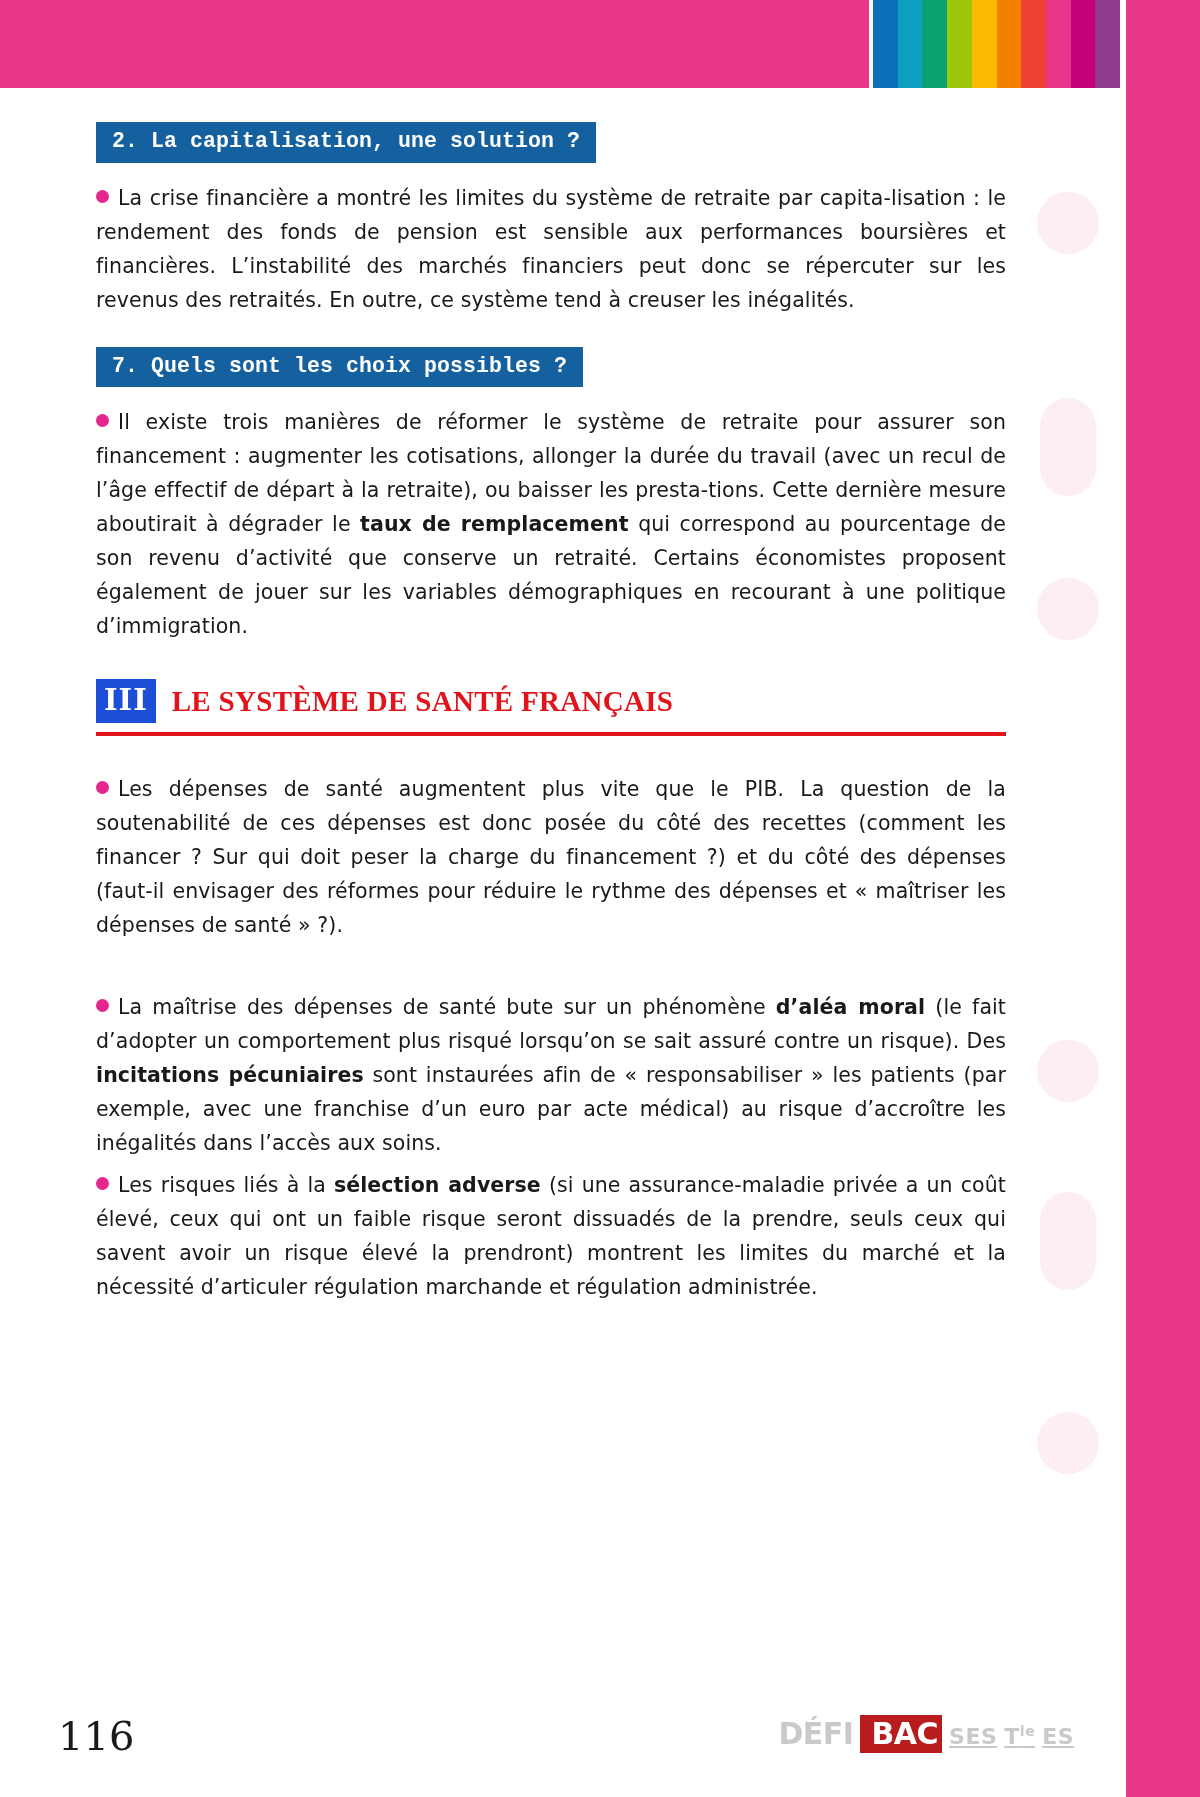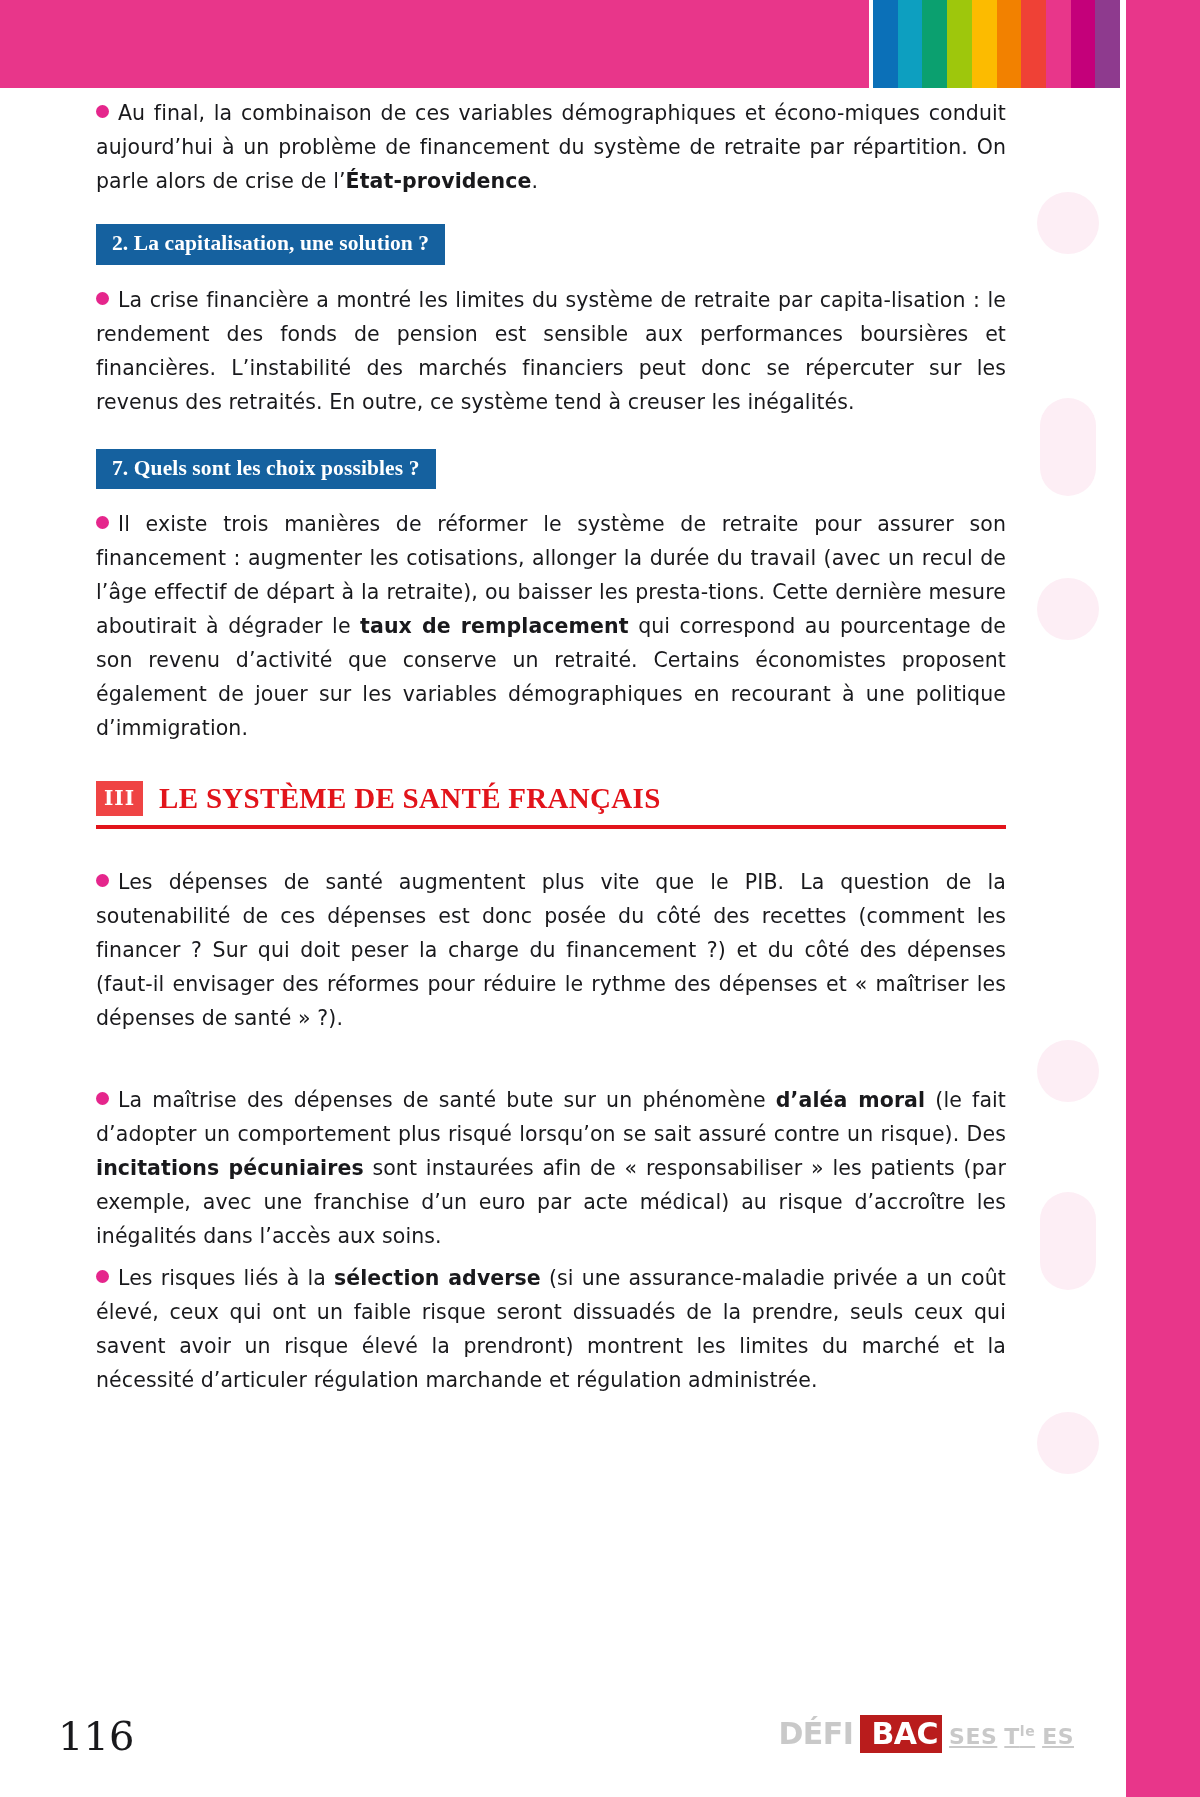--- a/index.html
+++ b/index.html
@@ -104,42 +104,42 @@
     margin-right: 9px;
     vertical-align: 2px;
   }
   b, strong { font-weight: 700; color: #19191c; }
 
   
   .subhead {
     display: inline-block;
     background: #15619f;
     color: #ffffff;
-    font-family: Liberation Serif, serif;
+    font-family: Liberation Mono, monospace;
     font-weight: 700;
     font-size: 21.5px;
     line-height: 1;
     padding: 9px 16px 10px 16px;
     letter-spacing: 0.1px;
     white-space: nowrap;
   }
   .subhead-wrap { margin: 0; }
 
   
   .section-head {
     display: flex;
     align-items: center;
     gap: 16px;
   }
   .roman-badge {
-    background: #ef4444;
+    background: #1d4ed8;
     color: #ffffff;
     font-family: "DejaVu Serif", serif;
     font-weight: 700;
-    font-size: 20px;
+    font-size: 29px;
     line-height: 1;
     padding: 7px 8px 8px 8px;
     letter-spacing: 1px;
   }
   .section-title {
     color: #e2141b;
     font-family: Liberation Serif, serif;
     font-weight: 700;
     font-size: 29px;
     line-height: 1;
@@ -227,21 +227,20 @@
 
   <div class="deco circle" style="left:1037px; top:192px; width:62px; height:62px;"></div>
   <div class="deco pill" style="left:1040px; top:398px; width:56px; height:98px;"></div>
   <div class="deco circle" style="left:1037px; top:578px; width:62px; height:62px;"></div>
   <div class="deco circle" style="left:1037px; top:1040px; width:62px; height:62px;"></div>
   <div class="deco pill" style="left:1040px; top:1192px; width:56px; height:98px;"></div>
   <div class="deco circle" style="left:1037px; top:1412px; width:62px; height:62px;"></div>
 
   <div class="content">
 
-    <p class="body"><span class="bullet"></span><span>Au final, la combinaison de ces variables démographiques et écono-miques conduit aujourd’hui à un problème de financement du système de retraite par répartition. On parle alors de crise de l’</span><b>État-providence</b><span>.</span></p>
 
     <div class="sp-26"></div>
 
     <div class="subhead-wrap">
       <span class="subhead">2. La capitalisation, une solution ?</span>
     </div>
 
     <div class="sp-18"></div>
 
     <p class="body"><span class="bullet"></span><span>La crise financière a montré les limites du système de retraite par capita-lisation : le rendement des fonds de pension est sensible aux performances boursières et financières. L’instabilité des marchés financiers peut donc se répercuter sur les revenus des retraités. En outre, ce système tend à creuser les inégalités.</span></p>

